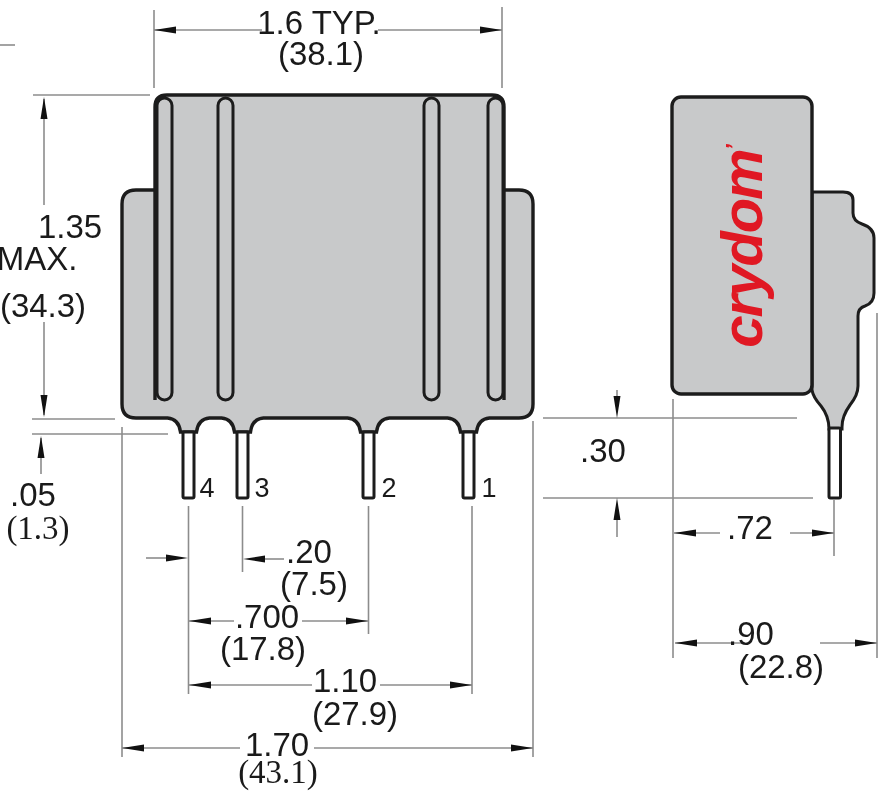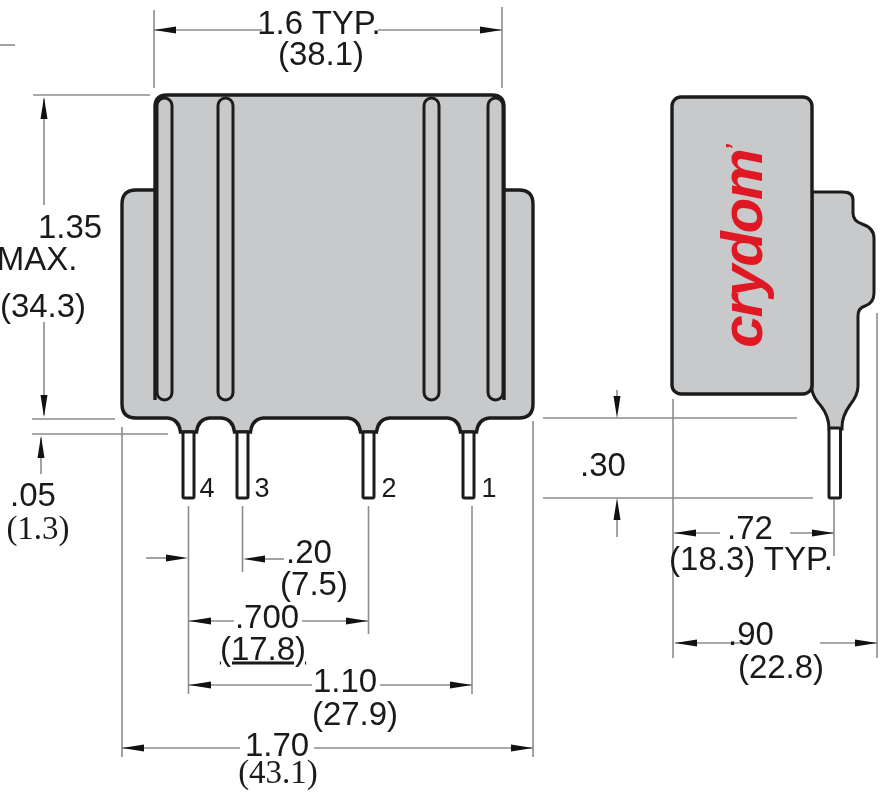--- a/index.html
+++ b/index.html
@@ -155,29 +155,28 @@
 
   <div class="dim-text pin-num" style="left:207px;top:488px;">4</div>
   <div class="dim-text pin-num" style="left:262px;top:488px;">3</div>
   <div class="dim-text pin-num" style="left:389px;top:488px;">2</div>
   <div class="dim-text pin-num" style="left:489px;top:488px;">1</div>
 
   <div class="dim-text" style="left:309px;top:551px;">.20</div>
   <div class="dim-text" style="left:314px;top:583px;">(7.5)</div>
 
   <div class="dim-text" style="left:267px;top:616px;">.700</div>
-  <div class="dim-text" style="left:263px;top:648px;text-decoration:underline;">(17.8)</div>
+  <div class="dim-text" style="left:263px;top:648px;">(17.8)</div>
 
   <div class="dim-text" style="left:345px;top:680px;">1.10</div>
   <div class="dim-text" style="left:355px;top:713px;text-align:right;">(27.9)</div>
 
   <div class="dim-text" style="left:277px;top:744px;">1.70</div>
   <div class="dim-text" style="left:278px;top:772px;font-family:Liberation Serif, serif;">(43.1)</div>
 
-  <div class="dim-text" style="left:603px;top:464px;">.30</div>
+  <div class="dim-text" style="left:603px;top:450px;">.30</div>
 
   <div class="dim-text" style="left:750px;top:527px;">.72</div>
-  <div class="dim-text" style="left:751px;top:558px;">(18.3) TYP.</div>
 
   <div class="dim-text" style="left:751px;top:633px;">.90</div>
   <div class="dim-text" style="left:781px;top:666px;text-align:center;">(22.8)</div>
 
 </div>
 
 </body></html>

